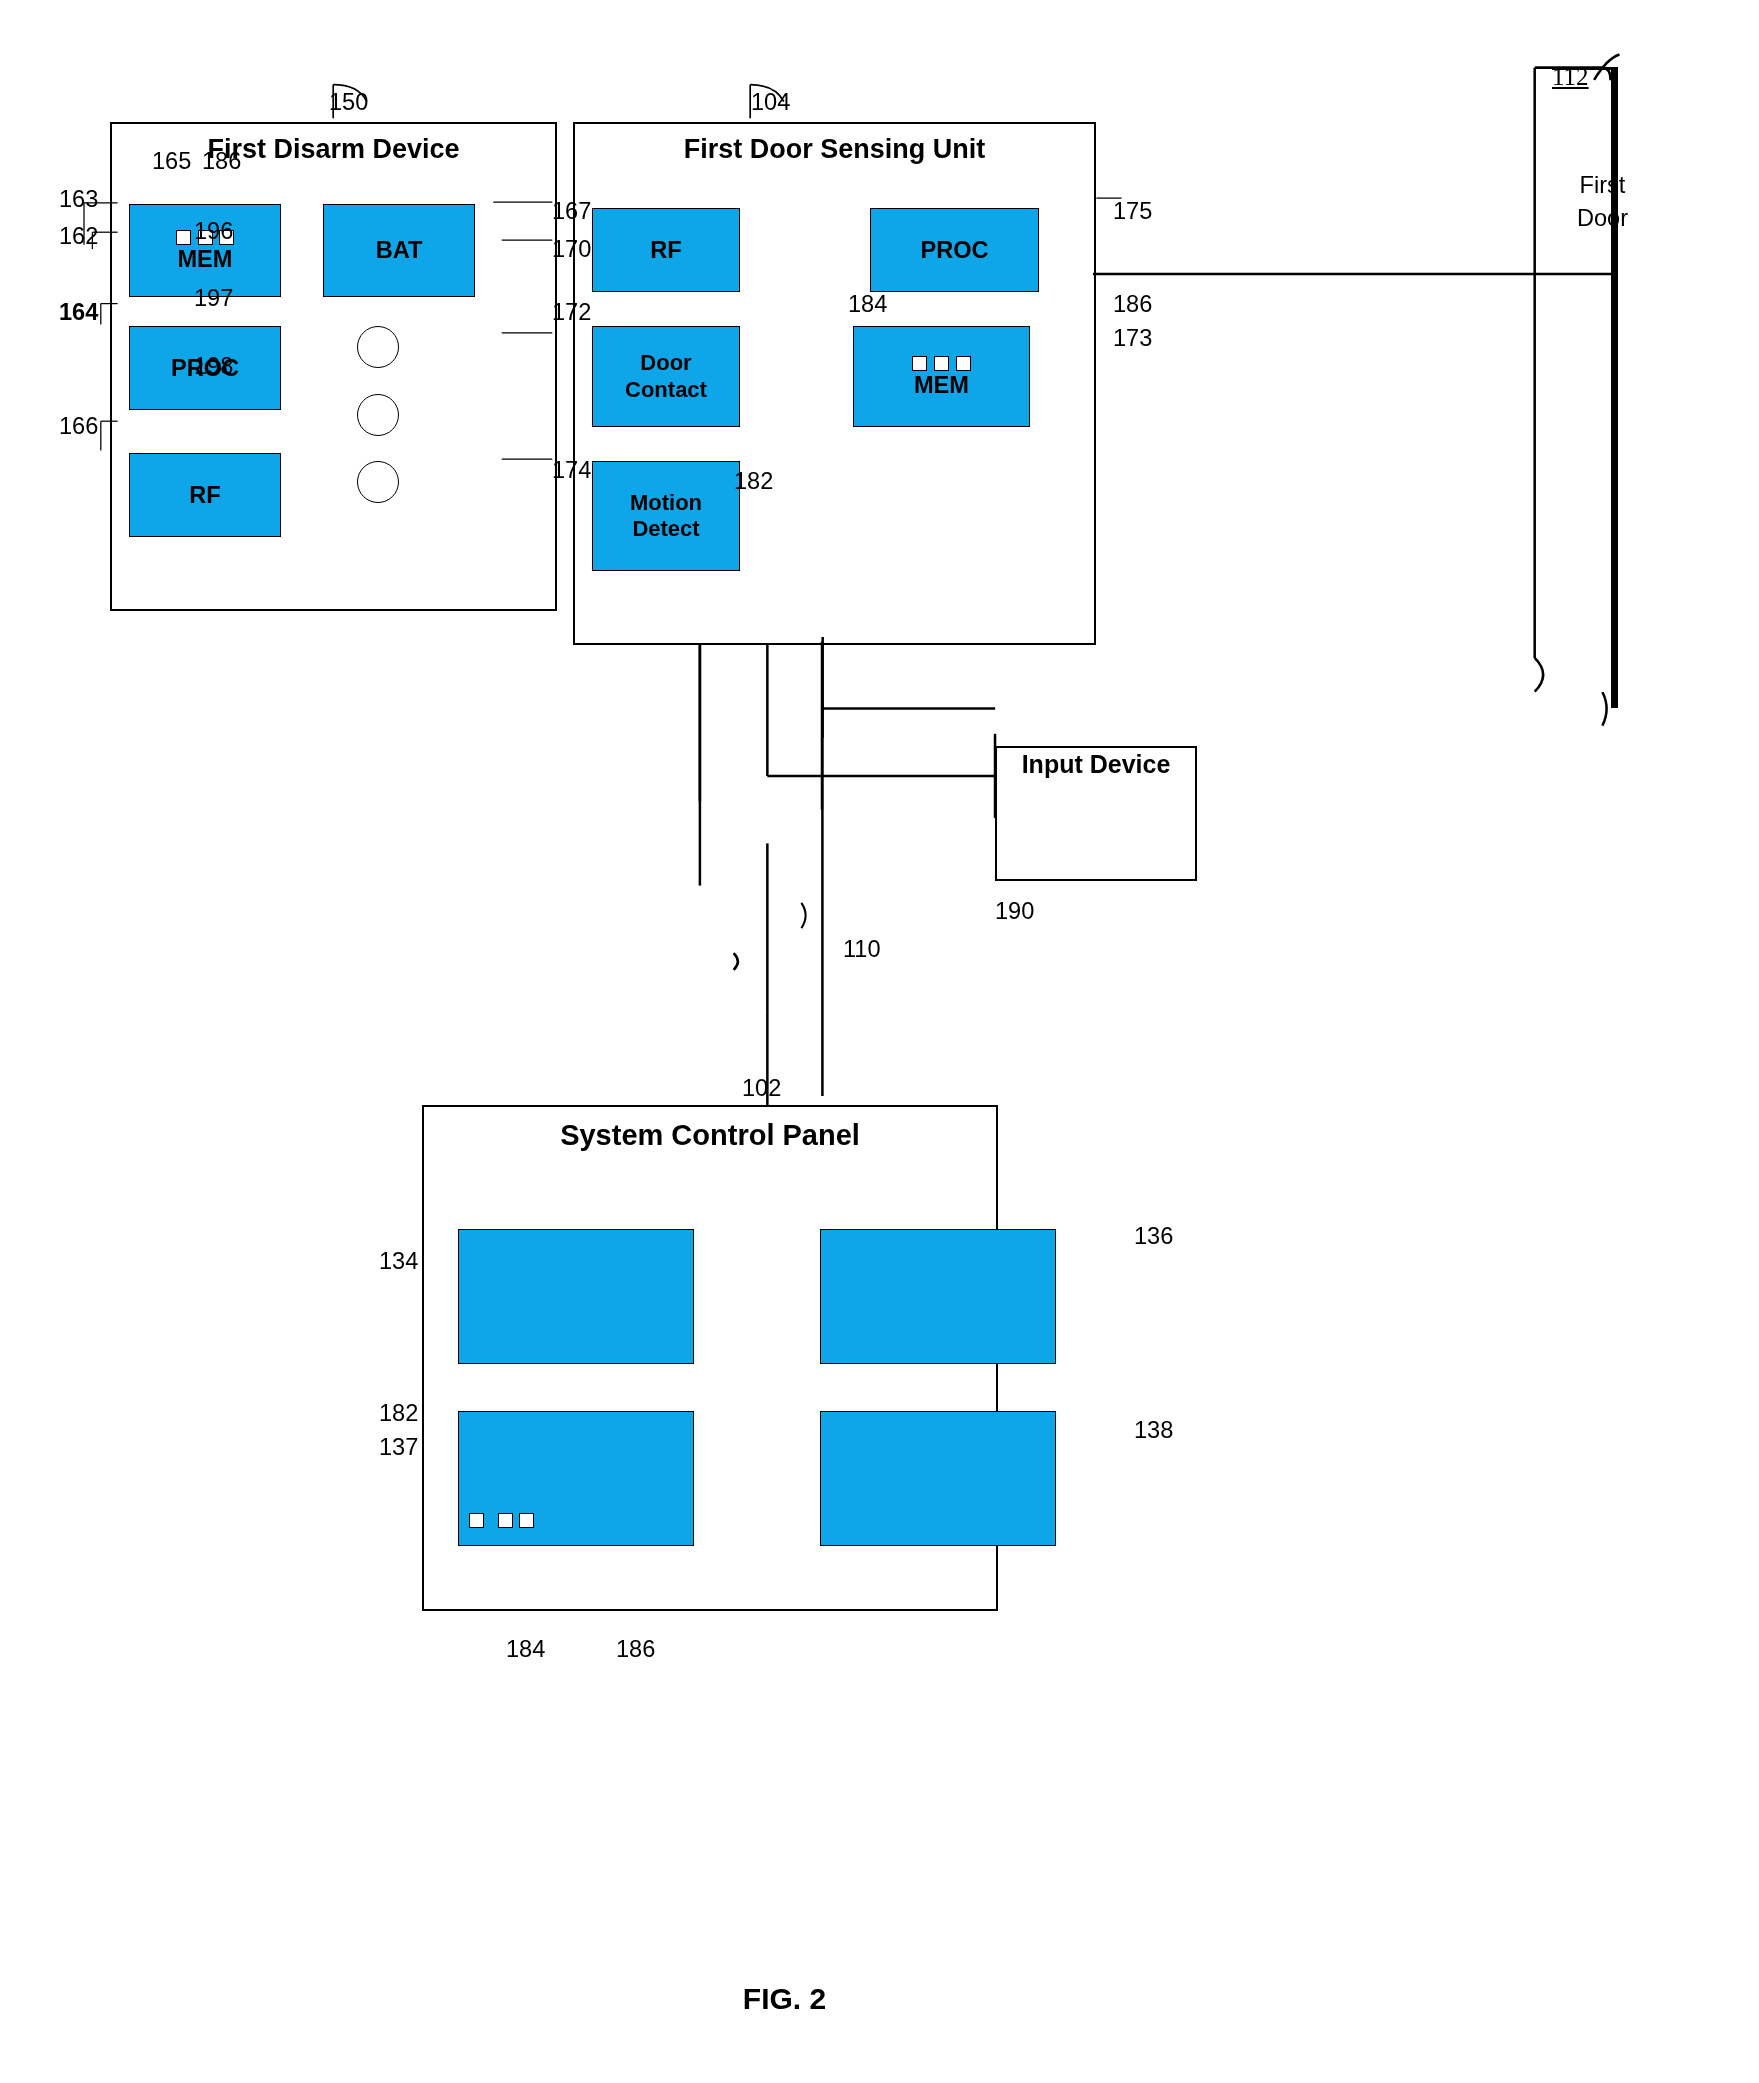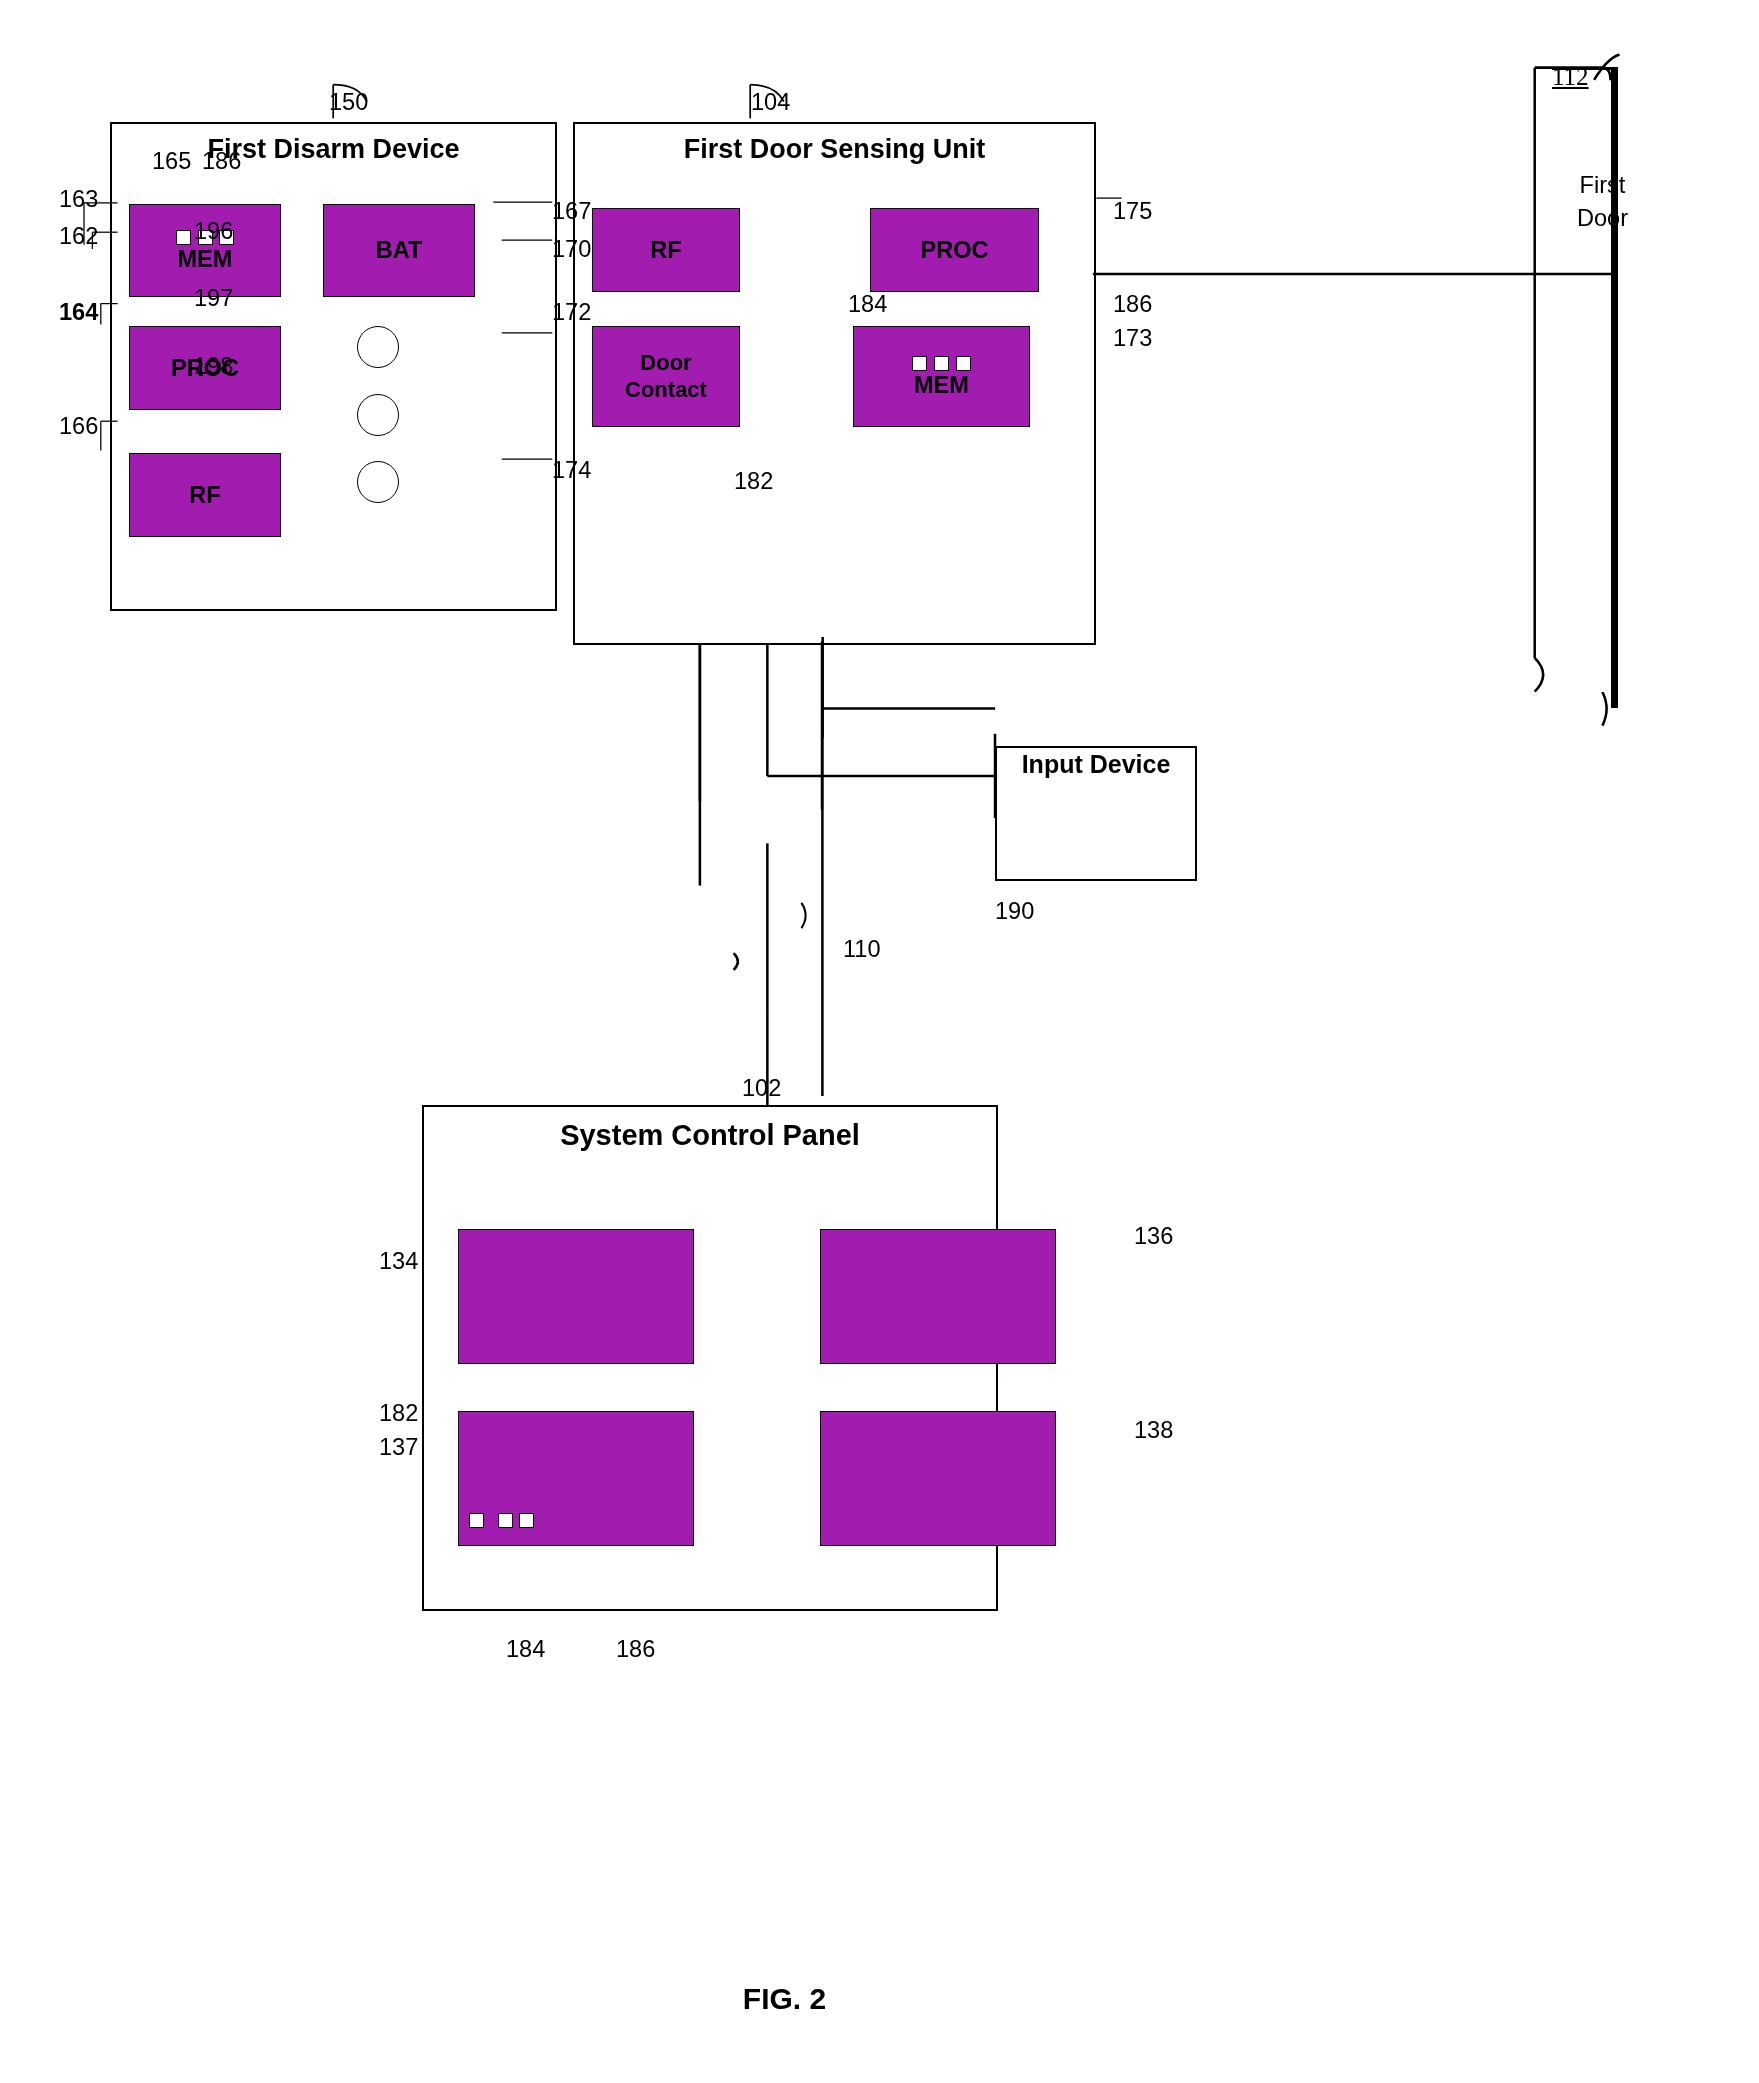--- a/index.html
+++ b/index.html
@@ -23,21 +23,21 @@
       background: #fff;
     }
     .box-label {
       font-weight: bold;
       font-size: 27px;
       text-align: center;
     }
     .inner-box {
       position: absolute;
       border: 1.7px solid #000;
-      background: #a21caf;
+      background: #0ea5e9;
       display: flex;
       align-items: center;
       justify-content: center;
       font-size: 23.6px;
       text-align: center;
     }
     .ref-label {
       position: absolute;
       font-size: 23.6px;
     }
@@ -173,20 +173,23 @@
 
     <div class="inner-box" style="left:278px; top:202px; width:177px; height:101px; flex-direction:column;">
       <div class="squares-row">
         <div class="small-square"></div>
         <div class="small-square"></div>
         <div class="small-square"></div>
       </div>
       <span style="font-size:23.6px;font-weight:bold;">MEM</span>
     </div>
 
+    <div class="inner-box" style="left:17px; top:337px; width:148px; height:110px; flex-direction:column; text-align:center;">
+      <span style="font-size:22px;font-weight:bold; line-height:1.2;">Motion<br>Detect</span>
+    </div>
   </div>
 
   <div class="ref-label" style="left:751px; top:89px;">104</div>
   <svg style="position:absolute;left:725px;top:76px;width:84px;height:51px;" viewBox="0 0 100 60" width="84" height="51">
     <path d="M 70,30 Q 60,10 30,10" fill="none" stroke="#000" stroke-width="2"></path>
     <line x1="30" y1="10" x2="30" y2="50" stroke="#000" stroke-width="2"></line>
   </svg>
 
   <div class="ref-label" style="left:552px; top:198px;">167</div>
   <div class="ref-label" style="left:552px; top:236px;">170</div>

